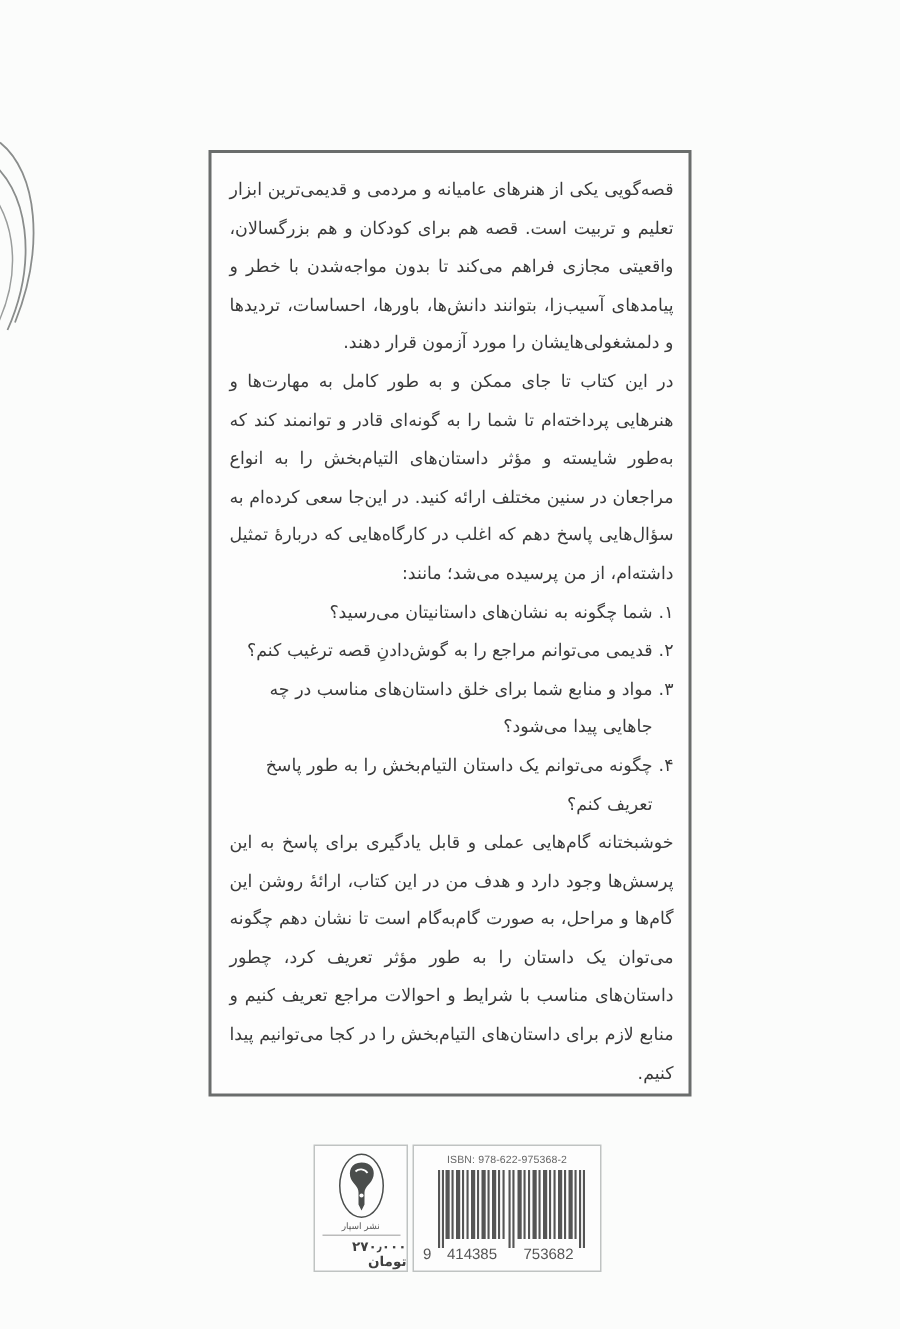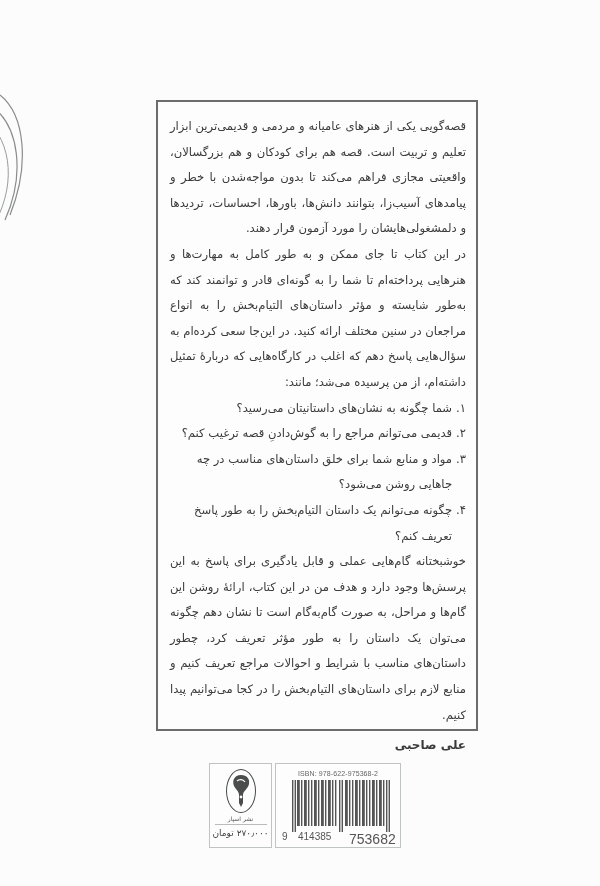--- a/index.html
+++ b/index.html
@@ -17,21 +17,21 @@
   }
   .decor-curves {
     position: absolute;
     left: -30px;
     top: 85px;
     width: 80px;
     height: 140px;
   }
   .blurb-box {
     position: absolute;
-    left: 156px;
+    left: 139px;
     top: 100px;
     width: 322px;
     height: 631px;
     border: 2px solid #6a6d6c;
     box-sizing: border-box;
     background: #fdfdfd;
     direction: rtl;
     padding: 12px 10px 0 12px;
   }
   .para {
@@ -97,21 +97,21 @@
     margin-top: 2px;
     color: #555;
   }
   .price-divider {
     width: 52px;
     border-top: 1px solid #bbb;
     margin-top: 2px;
   }
   .price {
     font-size: 9px;
-    font-weight: normal;
+    font-weight: bold;
     direction: rtl;
     margin-top: 3px;
     color: #3f3f3f;
   }
   .barcode-box {
     position: absolute;
     left: 275px;
     top: 763px;
     width: 126px;
     height: 85px;
@@ -148,21 +148,21 @@
     left: 22px;
     top: 67px;
     font-size: 10px;
     color: #555;
     font-family: "Liberation Sans", sans-serif;
   }
   .ean-group2 {
     position: absolute;
     left: 73px;
     top: 67px;
-    font-size: 14px;
+    font-size: 10px;
     color: #555;
     font-family: "Liberation Sans", sans-serif;
   }
 </style>
 </head>
 <body>
 
 <svg class="decor-curves" viewBox="0 0 80 140">
   <path d="M30 10 C 55 30, 60 80, 40 130" fill="none" stroke="#8a8d8c" stroke-width="1.2"></path>
   <path d="M20 20 C 50 40, 55 90, 35 135" fill="none" stroke="#8a8d8c" stroke-width="1.2"></path>
@@ -176,29 +176,28 @@
     <li class="q-item">
       <span class="q-num">۱.</span>
       <span class="q-text">شما چگونه به نشان‌های داستانیتان می‌رسید؟</span>
     </li>
     <li class="q-item">
       <span class="q-num">۲.</span>
       <span class="q-text">قدیمی می‌توانم مراجع را به گوش‌دادنِ قصه ترغیب کنم؟</span>
     </li>
     <li class="q-item">
       <span class="q-num">۳.</span>
-      <span class="q-text">مواد و منابع شما برای خلق داستان‌های مناسب در چه جاهایی روشن می‌شود؟</span>
+      <span class="q-text">مواد و منابع شما برای خلق داستان‌های مناسب در چه جاهایی پیدا می‌شود؟</span>
     </li>
     <li class="q-item">
       <span class="q-num">۴.</span>
       <span class="q-text">چگونه می‌توانم یک داستان التیام‌بخش را به طور پاسخ تعریف کنم؟</span>
     </li>
   </ul>
   <p class="para">خوشبختانه گام‌هایی عملی و قابل یادگیری برای پاسخ به این پرسش‌ها وجود دارد و هدف من در این کتاب، ارائهٔ روشن این گام‌ها و مراحل، به صورت گام‌به‌گام است تا نشان دهم چگونه می‌توان یک داستان را به طور مؤثر تعریف کرد، چطور داستان‌های مناسب با شرایط و احوالات مراجع تعریف کنیم و منابع لازم برای داستان‌های التیام‌بخش را در کجا می‌توانیم پیدا کنیم.</p>
-  <div class="signature">علی صاحبی</div>
 </div>
 
 <div class="logo-box">
   <div class="logo-oval">
     <svg width="22" height="36" viewBox="0 0 22 36">
       <path d="M11 2 C 4 2, 2 8, 4 13 C 6 17, 9 18, 9 22 L 9 30 L 11 34 L 13 30 L 13 22 C 13 18, 18 16, 19 11 C 20 6, 17 2, 11 2 Z" fill="#4a4d4c"></path>
       <circle cx="11" cy="24" r="1.4" fill="#fdfdfd"></circle>
       <path d="M7 8 C 9 6, 13 6, 15 9" fill="none" stroke="#fdfdfd" stroke-width="1.2"></path>
     </svg>
   </div>

